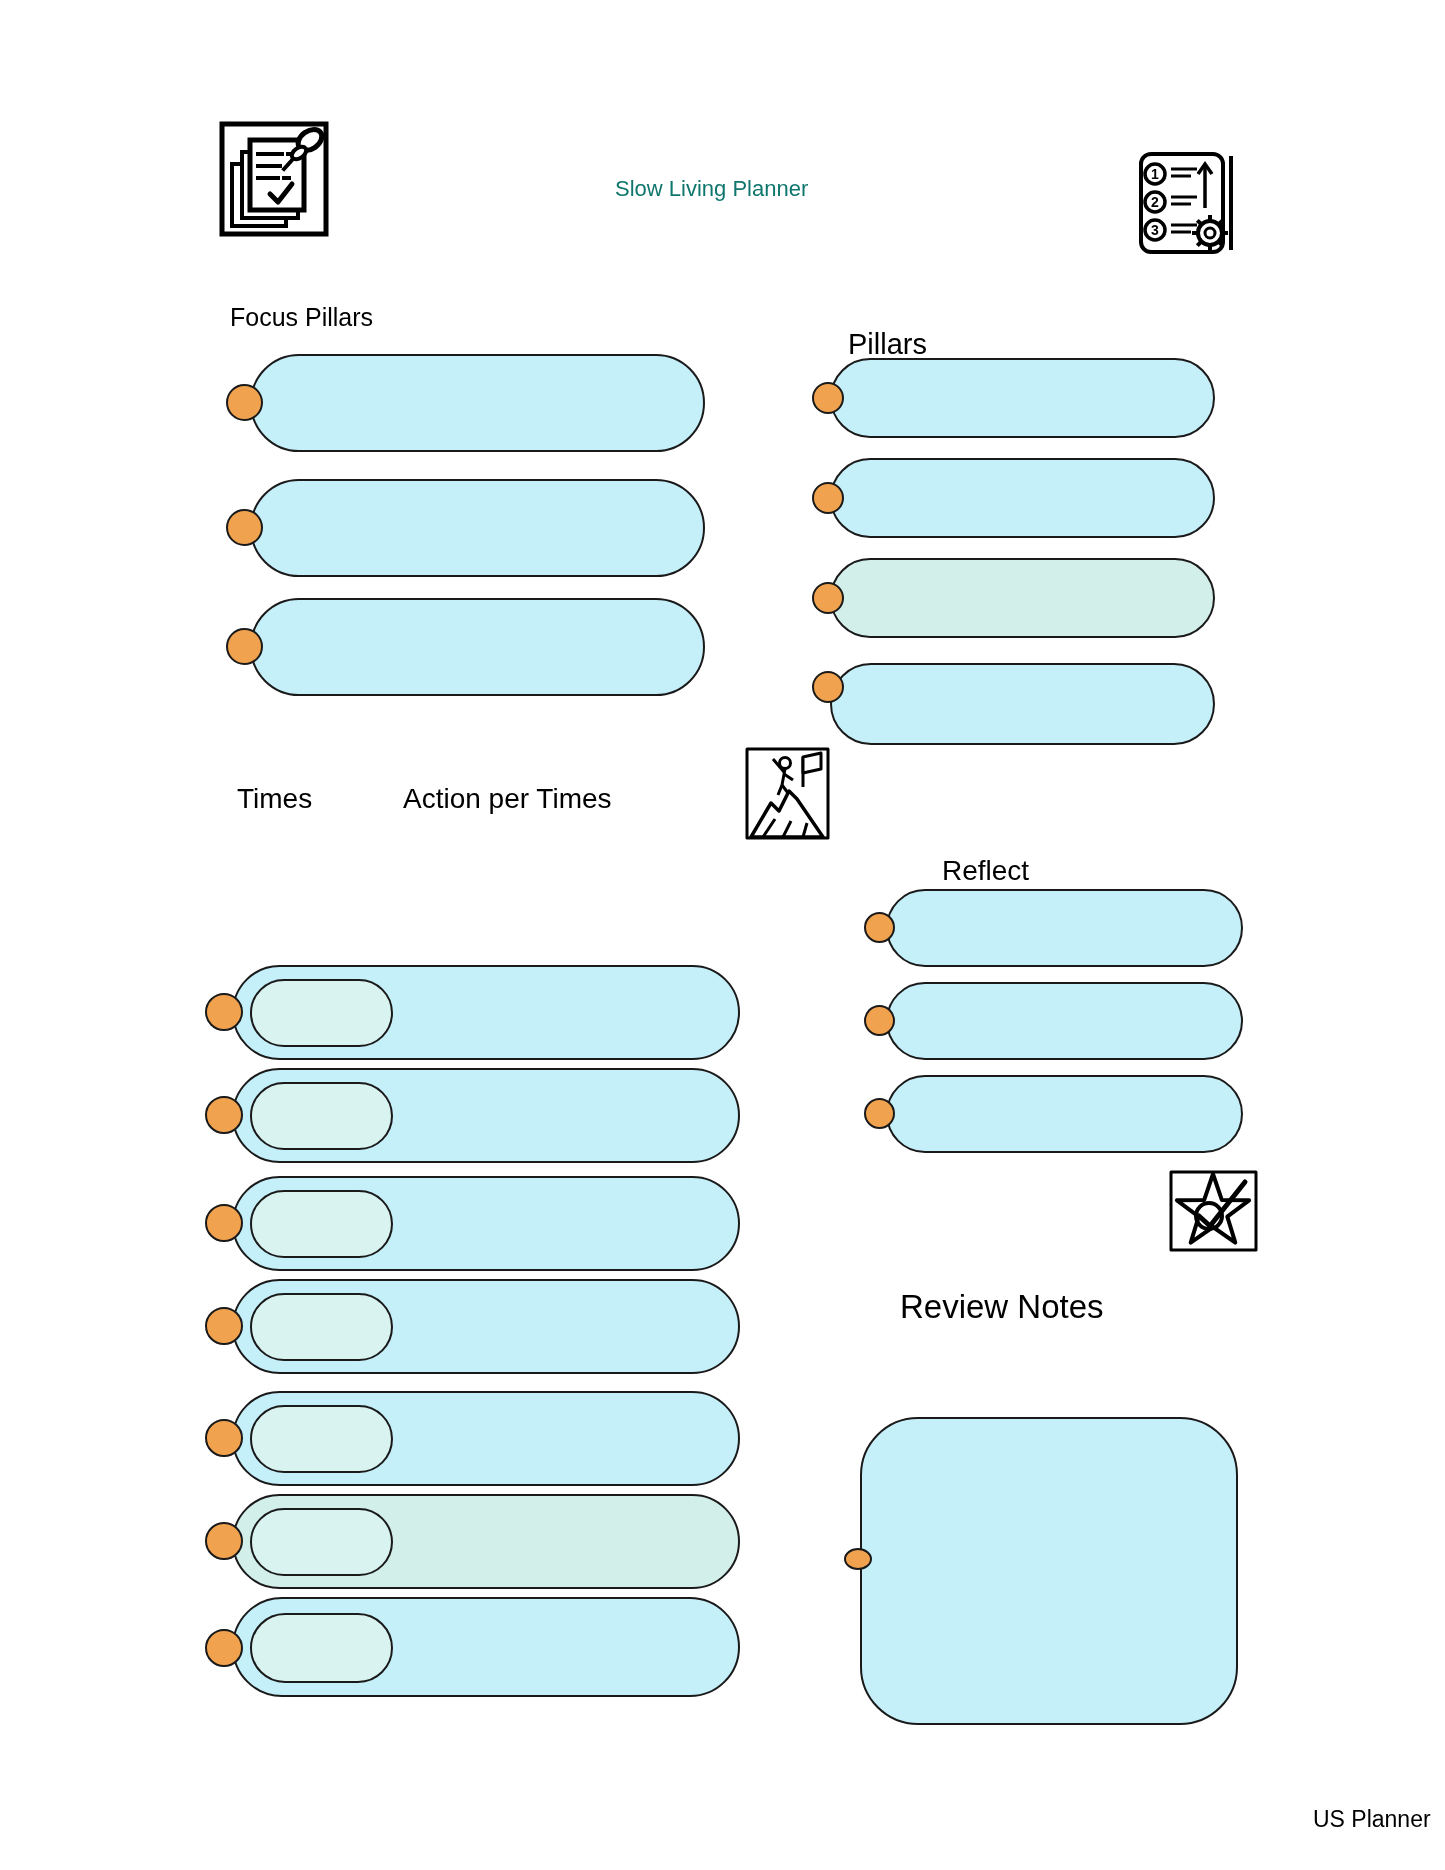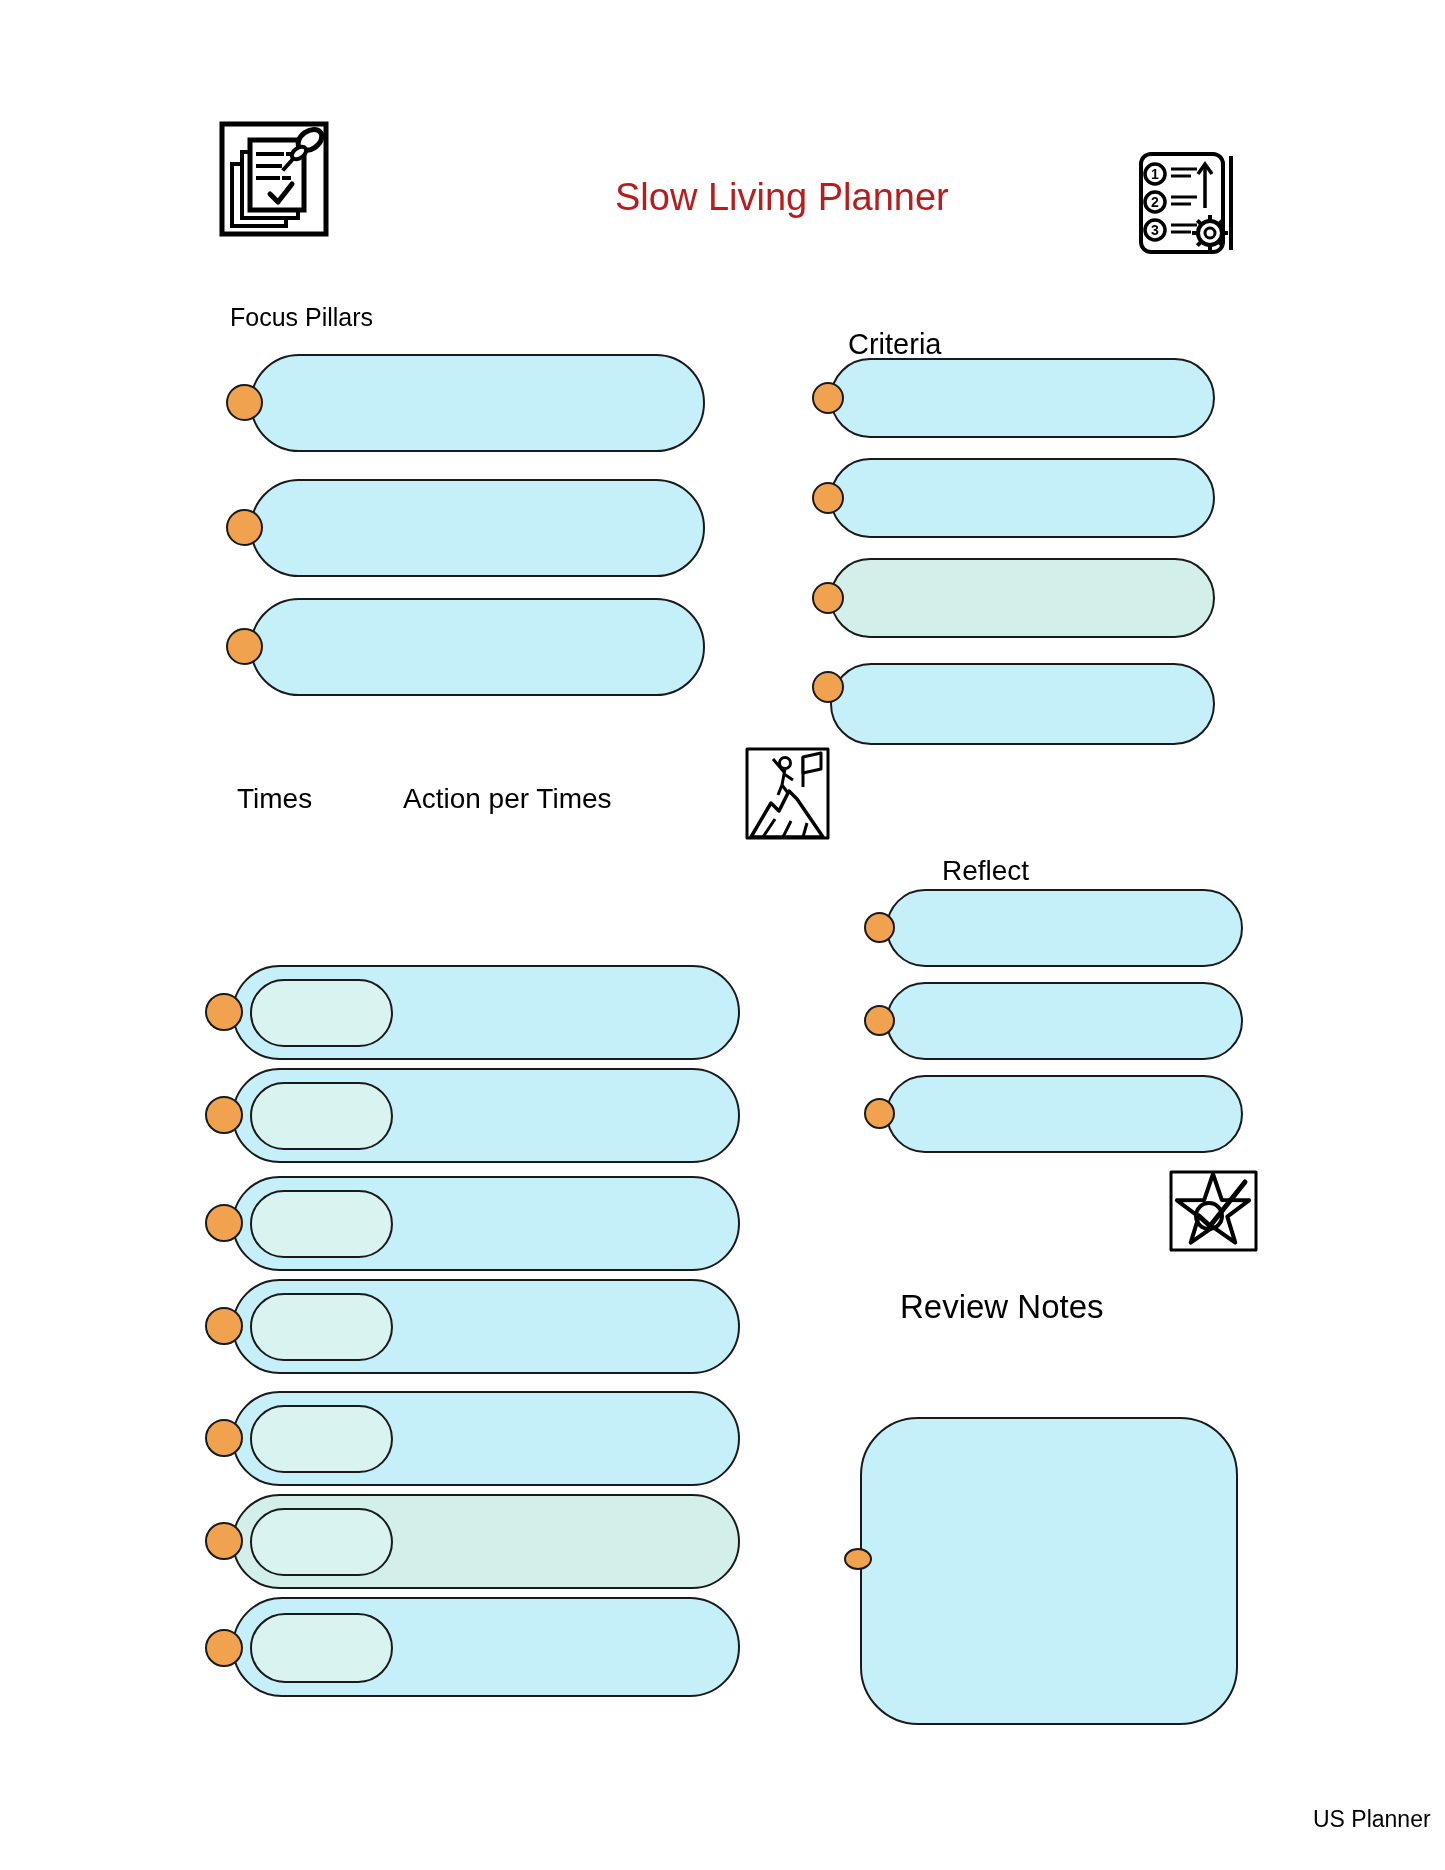--- a/index.html
+++ b/index.html
@@ -1,21 +1,21 @@
 <!DOCTYPE html>
 <html><head>
 <meta charset="utf-8">
 <style>
   html,body { margin:0; padding:0; background:#ffffff; }
   .canvas {
     position:relative; width:1445px; height:1870px; background:#ffffff;
     font-family:"Liberation Sans", sans-serif; color:#000; overflow:hidden;
   }
   .heading { position:absolute; font-size:28px; color:#000; white-space:nowrap; }
-  .title   { position:absolute; font-size:38px; color:#b91c1c; white-space:nowrap; }
+  .title   { position:absolute; font-size:22px; color:#0f766e; white-space:nowrap; }
   .small-label { position:absolute; font-size:23px; color:#000; white-space:nowrap; }
 
   .pill {
     position:absolute; background:#C5EFF9; border:2px solid #1A1A1A;
     border-radius:999px; box-sizing:border-box;
   }
   .pill.teal { background:#D3EFEA; }
   .inner-pill {
     position:absolute; background:#D8F3F0; border:2px solid #1A1A1A;
     border-radius:999px; box-sizing:border-box;
@@ -93,21 +93,21 @@
 
   <div class="pill" style="left:250px; top:354px; width:455px; height:98px;"></div>
   <div class="dot" style="left:226px; top:384px; width:37px; height:37px;"></div>
 
   <div class="pill" style="left:250px; top:479px; width:455px; height:98px;"></div>
   <div class="dot" style="left:226px; top:509px; width:37px; height:37px;"></div>
 
   <div class="pill" style="left:250px; top:598px; width:455px; height:98px;"></div>
   <div class="dot" style="left:226px; top:628px; width:37px; height:37px;"></div>
 
-  <div class="heading" style="left:848px; top:328px; font-size:29px;">Criteria</div>
+  <div class="heading" style="left:848px; top:328px; font-size:29px;">Pillars</div>
 
   <div class="pill" style="left:830px; top:358px; width:385px; height:80px;"></div>
   <div class="dot" style="left:812px; top:382px; width:32px; height:32px;"></div>
 
   <div class="pill" style="left:830px; top:458px; width:385px; height:80px;"></div>
   <div class="dot" style="left:812px; top:482px; width:32px; height:32px;"></div>
 
   <div class="pill teal" style="left:830px; top:558px; width:385px; height:80px;"></div>
   <div class="dot" style="left:812px; top:582px; width:32px; height:32px;"></div>
 

